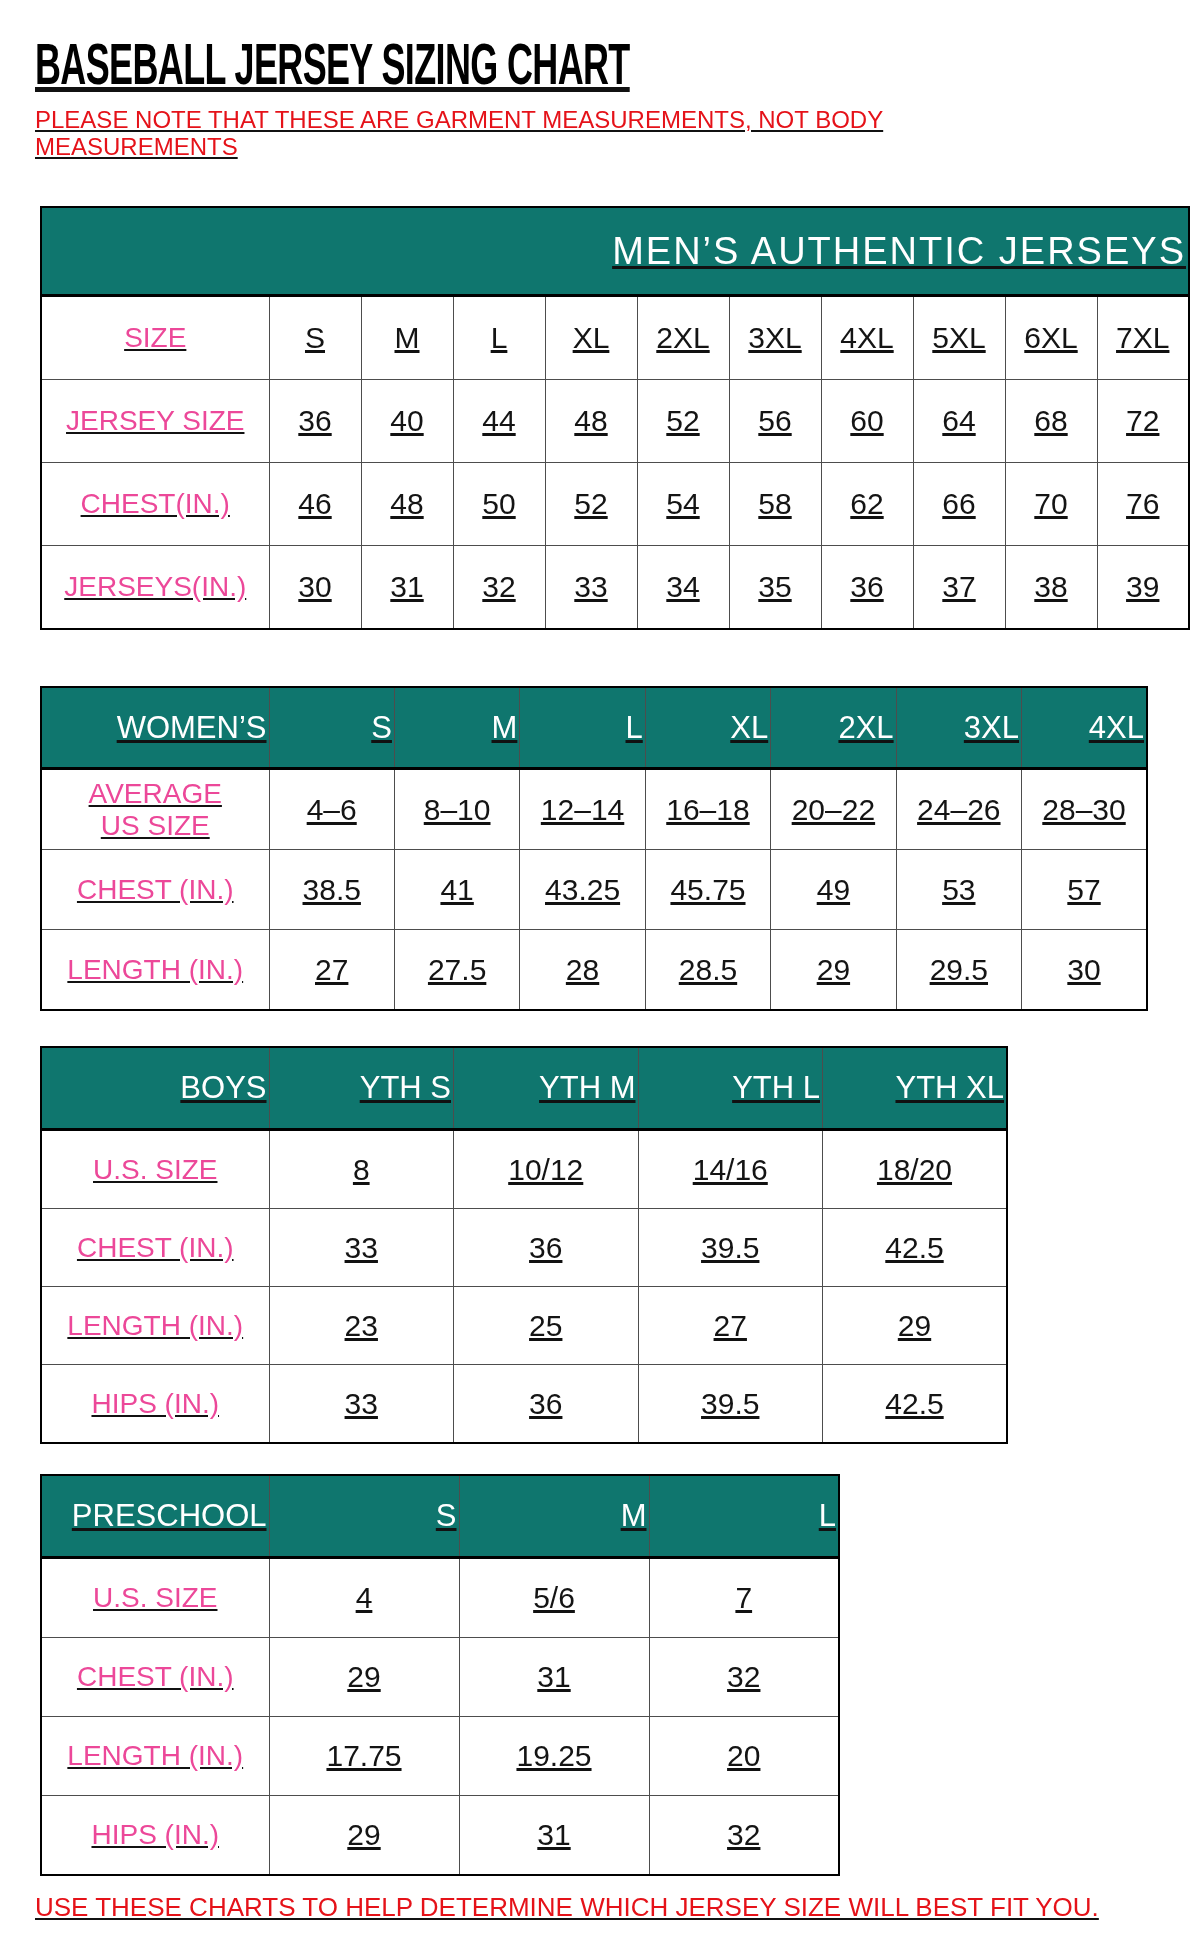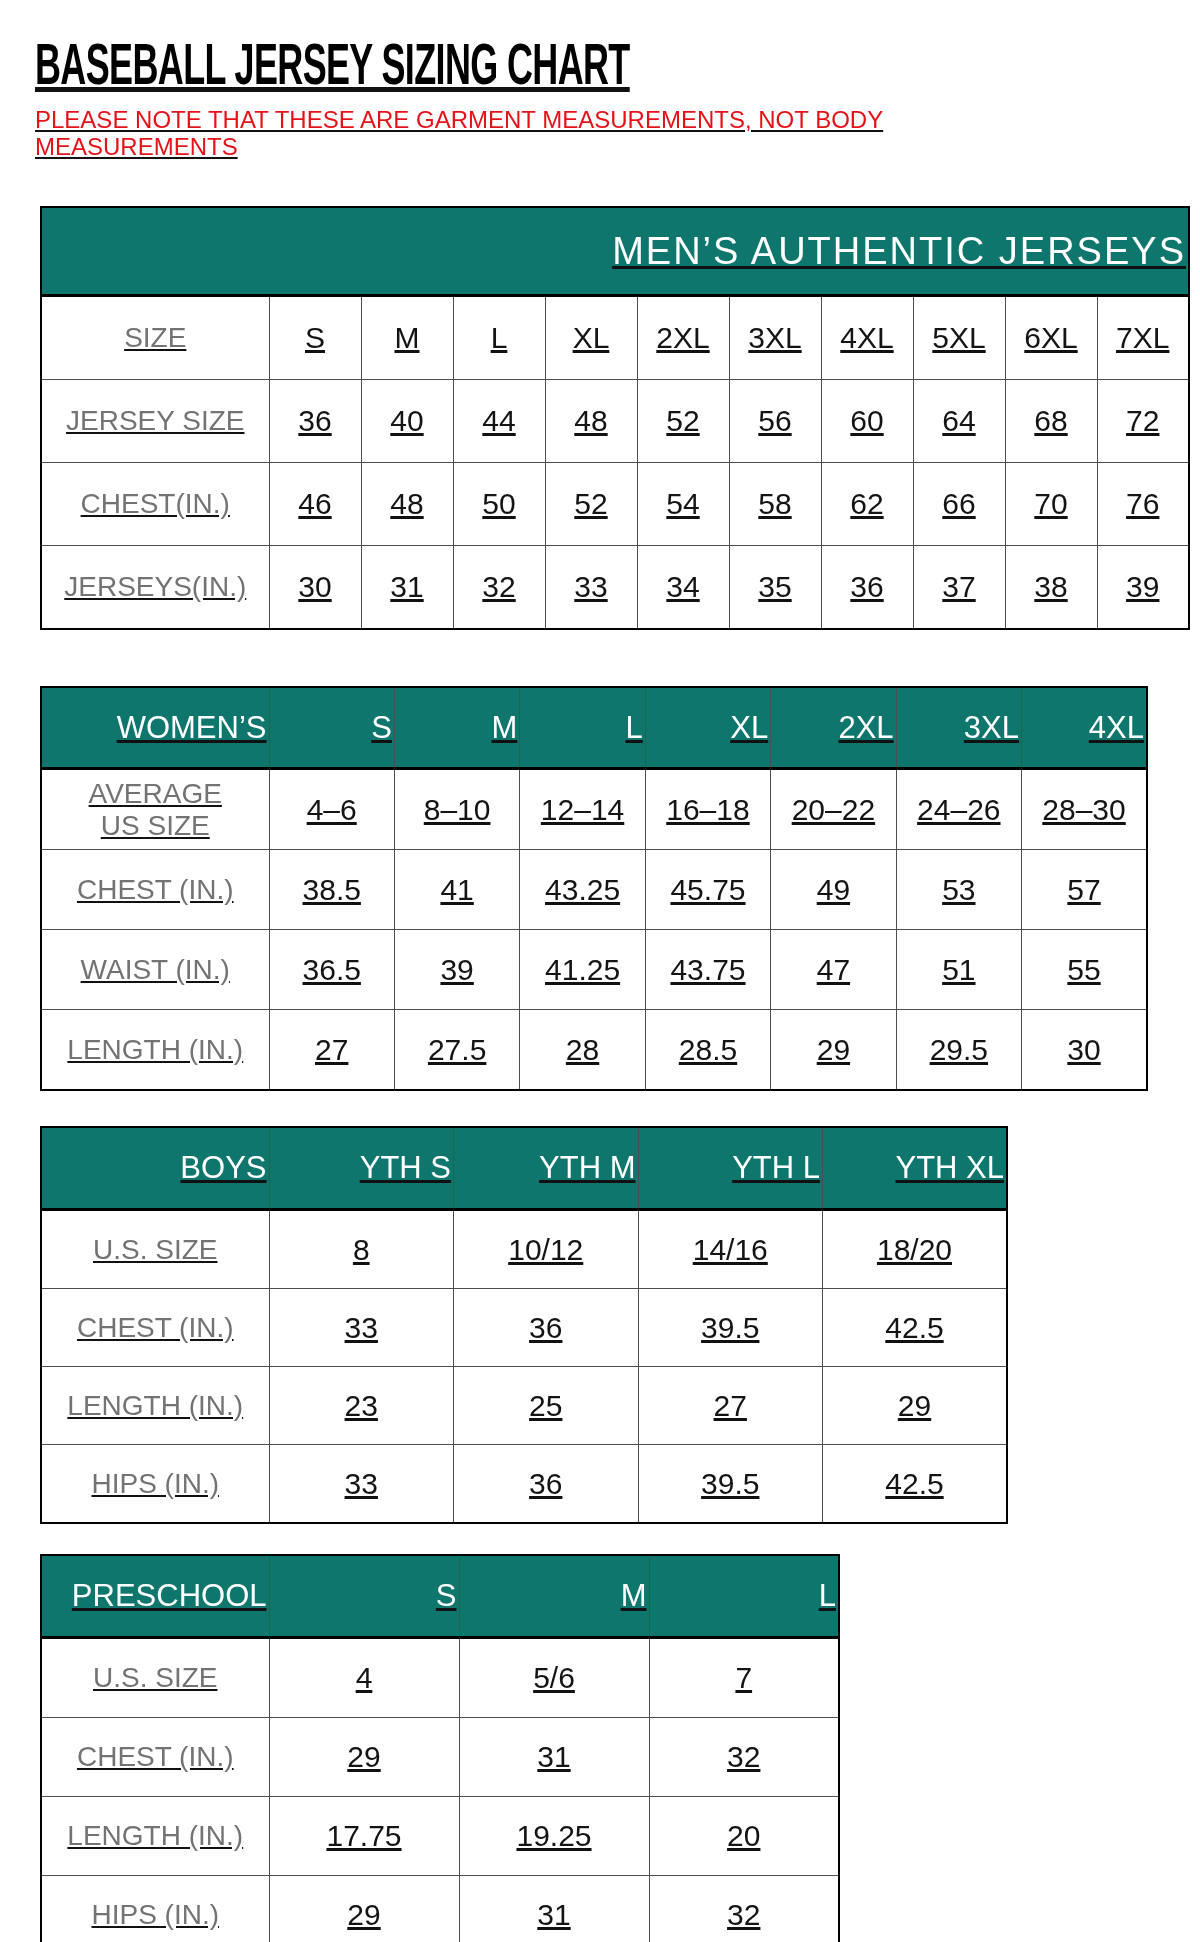--- a/index.html
+++ b/index.html
@@ -63,21 +63,21 @@
     font-size:31px;
     text-align:right;
   }
   table.sizing thead th.banner{
     font-size:38px;
     letter-spacing:2px;
   }
   table.sizing td{ font-size:30px; color:#141414;}
   table.sizing th.rowlabel{
     font-size:28px;
-    color:#737373;
+    color:#ec4899;
     background:#fff;
     white-space:pre-line;
     line-height:1.12;
   }
   
   #t-mens{width:1150px; margin-top:46px;}
   #t-mens thead th{height:86px;}
   #t-mens td, #t-mens th.rowlabel{height:82px;}
   #t-womens{width:1108px; margin-top:56px;}
   #t-womens thead th{height:79px;}
@@ -212,30 +212,20 @@
           <th class="rowlabel">CHEST (IN.)</th>
           <td>38.5</td>
           <td>41</td>
           <td>43.25</td>
           <td>45.75</td>
           <td>49</td>
           <td>53</td>
           <td>57</td>
         </tr>
         <tr>
-          <th class="rowlabel">WAIST (IN.)</th>
-          <td>36.5</td>
-          <td>39</td>
-          <td>41.25</td>
-          <td>43.75</td>
-          <td>47</td>
-          <td>51</td>
-          <td>55</td>
-        </tr>
-        <tr>
           <th class="rowlabel">LENGTH (IN.)</th>
           <td>27</td>
           <td>27.5</td>
           <td>28</td>
           <td>28.5</td>
           <td>29</td>
           <td>29.5</td>
           <td>30</td>
         </tr>
       </tbody>

